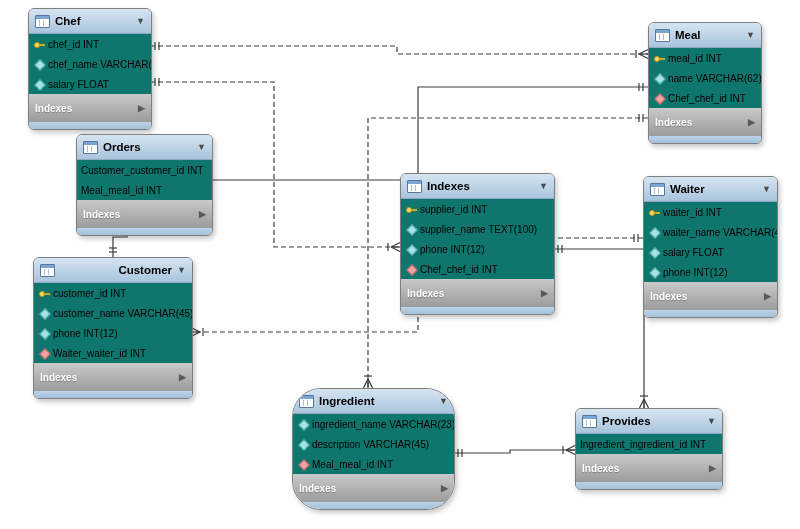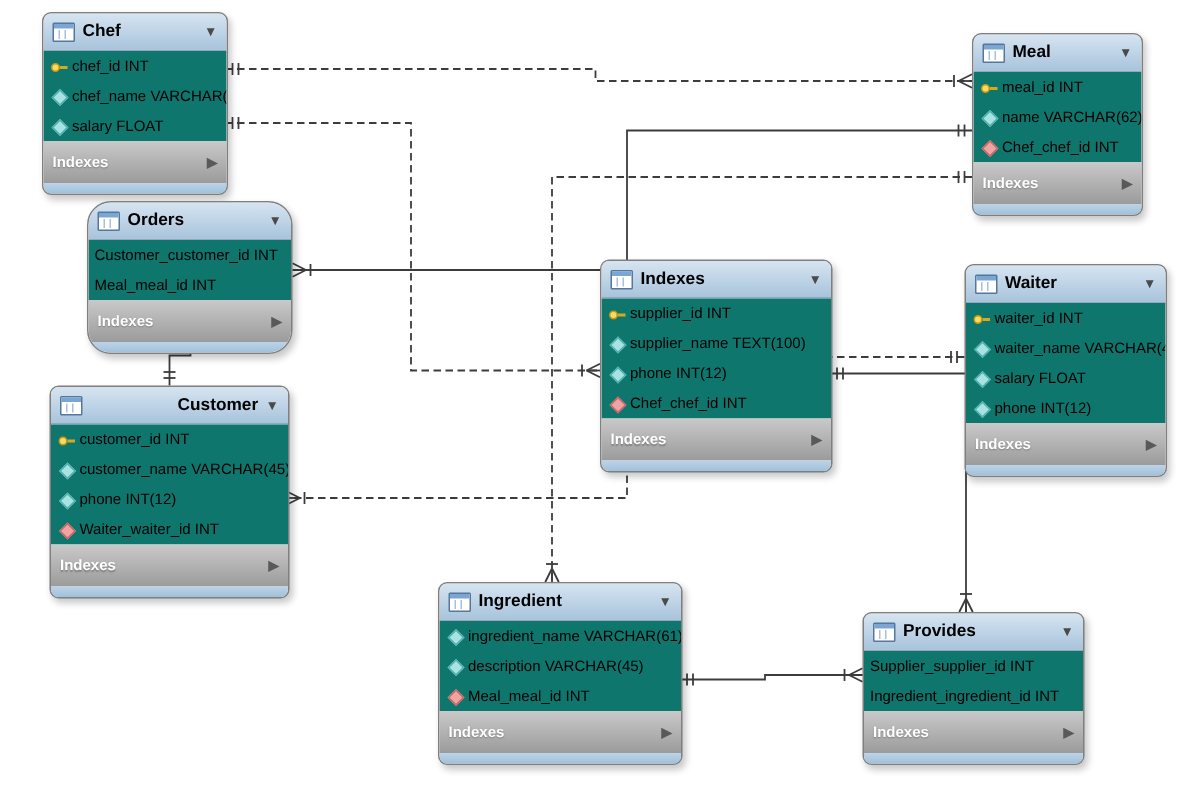--- a/index.html
+++ b/index.html
@@ -178,21 +178,21 @@
           <span>Chef_chef_id INT</span>
         </div>
       </div>
   <div class="tfoot">
     <span>Indexes</span>
     <span class="arrow">▶</span>
   </div>
   <div class="tcap"></div>
 </div>
 
-<div class="table" style="left:58px;top:134px;width:135px;border-radius:16px;">
+<div class="table" style="left:76px;top:134px;width:135px;">
   <div class="thead">
     <span class="tbl-icon"></span>
     <span class="ttitle">Orders</span>
     <span class="collapse">▼</span>
   </div>
   <div class="rows">
         <div class="row">
           <span>Customer_customer_id INT</span>
         </div>
         <div class="row">
@@ -292,30 +292,30 @@
           <span>Waiter_waiter_id INT</span>
         </div>
       </div>
   <div class="tfoot">
     <span>Indexes</span>
     <span class="arrow">▶</span>
   </div>
   <div class="tcap"></div>
 </div>
 
-<div class="table" style="left:292px;top:388px;width:161px;">
+<div class="table" style="left:292px;top:388px;width:161px;border-radius:29px;">
   <div class="thead">
     <span class="tbl-icon"></span>
     <span class="ttitle">Ingredient</span>
     <span class="collapse">▼</span>
   </div>
   <div class="rows">
         <div class="row">
           <span class="ficon" data-icon="diamond"></span>
-          <span>ingredient_name VARCHAR(61)</span>
+          <span>ingredient_name VARCHAR(23)</span>
         </div>
         <div class="row">
           <span class="ficon" data-icon="diamond"></span>
           <span>description VARCHAR(45)</span>
         </div>
         <div class="row">
           <span class="ficon" data-icon="diamond-red"></span>
           <span>Meal_meal_id INT</span>
         </div>
       </div>
@@ -327,23 +327,20 @@
 </div>
 
 <div class="table" style="left:575px;top:408px;width:146px;">
   <div class="thead">
     <span class="tbl-icon"></span>
     <span class="ttitle">Provides</span>
     <span class="collapse">▼</span>
   </div>
   <div class="rows">
         <div class="row">
-          <span>Supplier_supplier_id INT</span>
-        </div>
-        <div class="row">
           <span>Ingredient_ingredient_id INT</span>
         </div>
       </div>
   <div class="tfoot">
     <span>Indexes</span>
     <span class="arrow">▶</span>
   </div>
   <div class="tcap"></div>
 </div>
 

